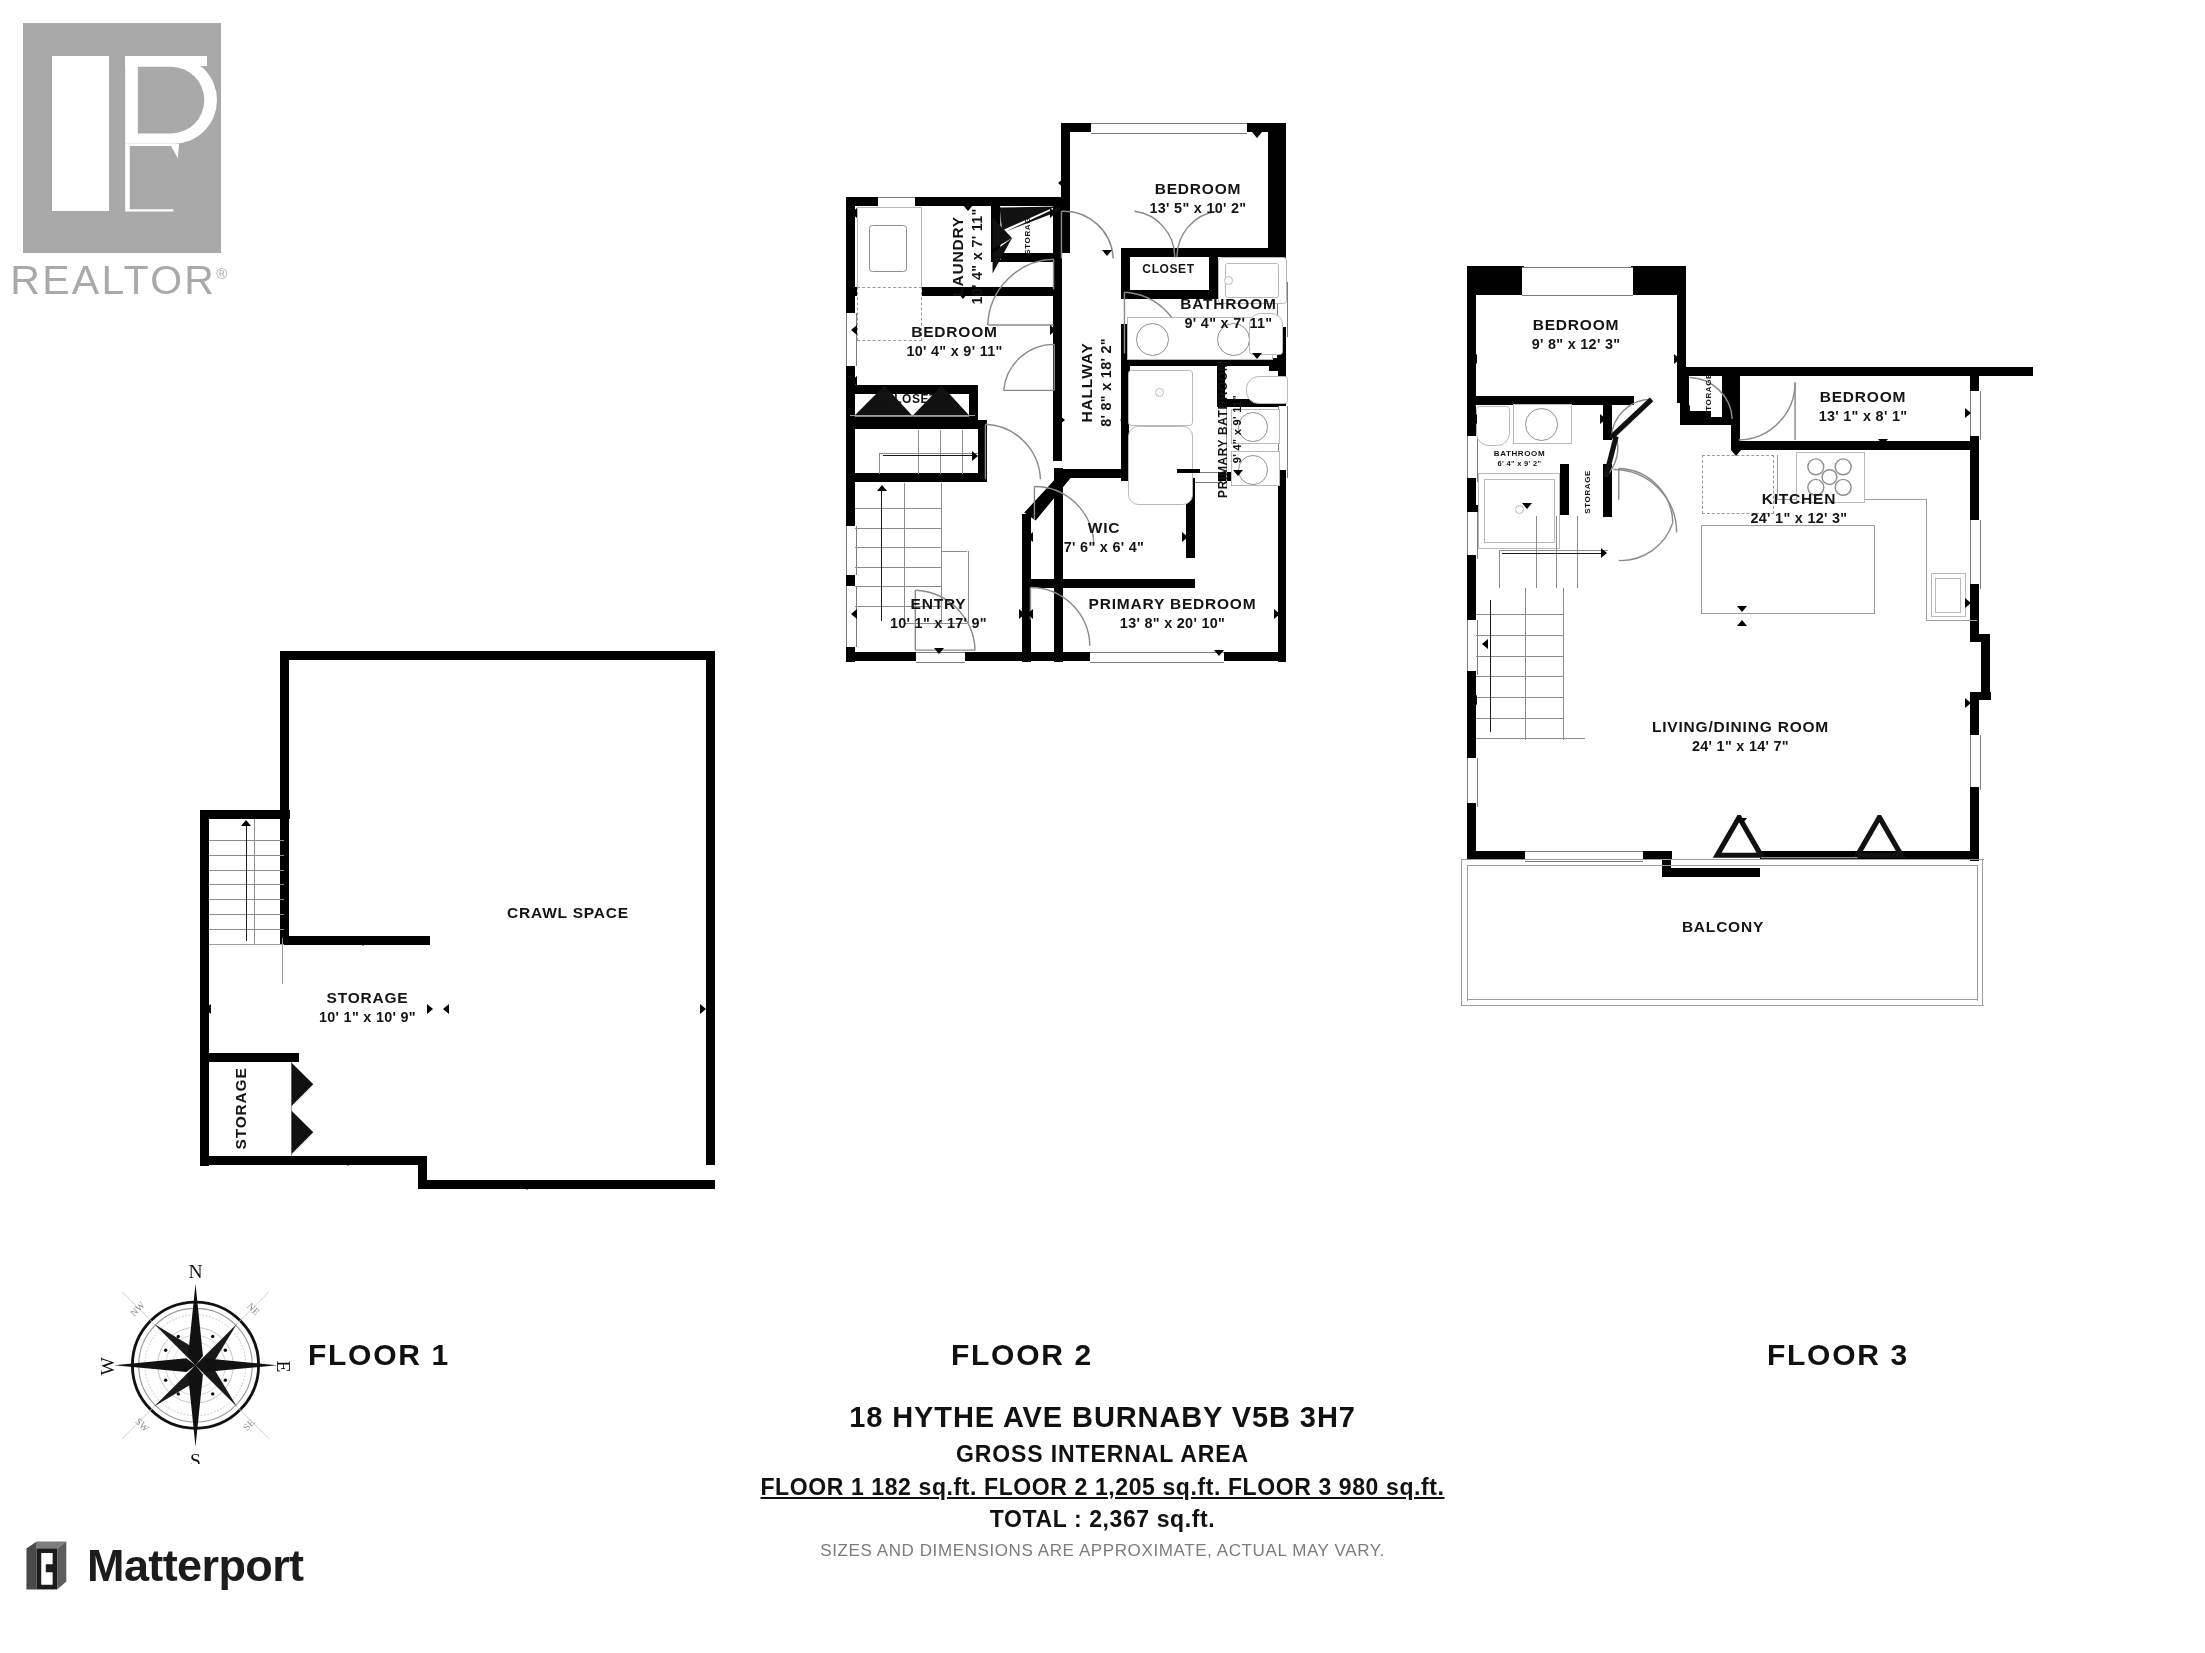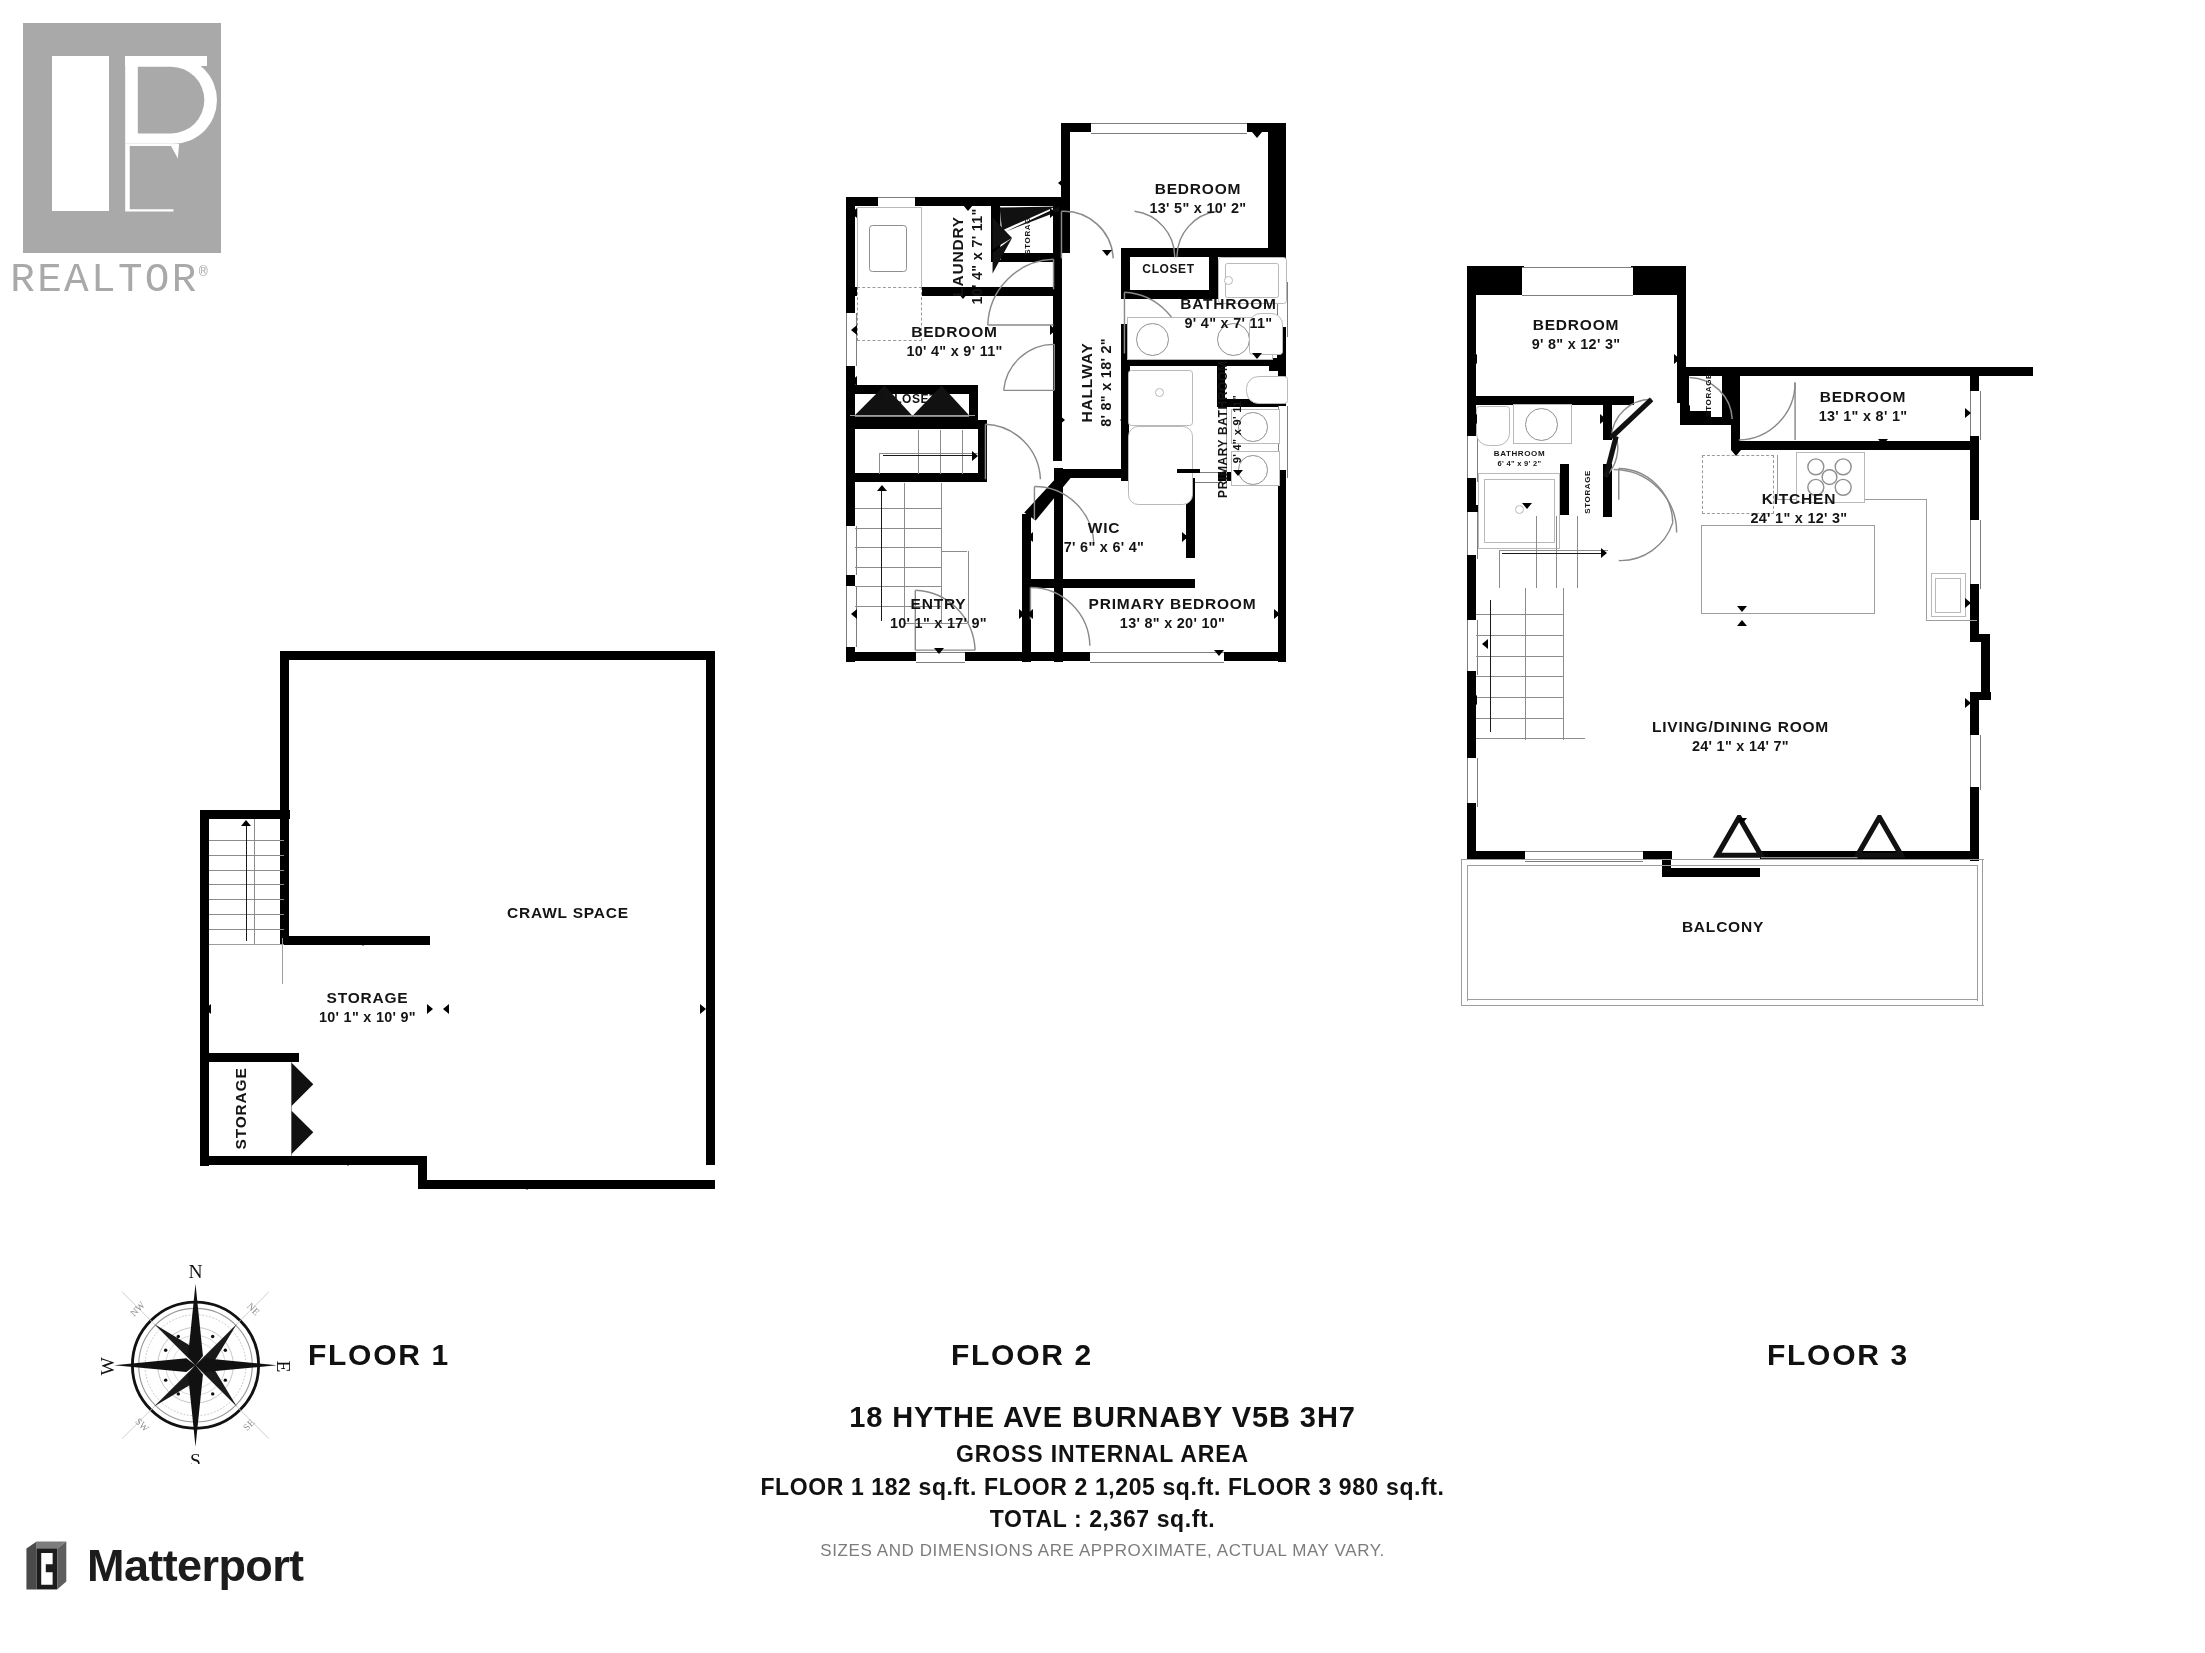--- a/index.html
+++ b/index.html
@@ -7,21 +7,21 @@
        font-family:"Liberation Sans",sans-serif;color:#1a1a1a;}
 
   .abs{position:absolute;}
 
   
   #realtor-logo{left:10.3px;top:23px;width:230px;height:322px;}
   #realtor-mark{position:absolute;left:12.6px;top:0;width:198px;height:230px;background:#a9a9a9;}
   #realtor-mark .bar{position:absolute;background:#fff;}
   #realtor-word{position:absolute;left:0;top:234px;width:230px;
       font-size:41px;letter-spacing:2.3px;color:#a9a9a9;font-weight:400;
-      font-family:Liberation Mono, monospace;}
+      font-family:Liberation Sans, sans-serif;}
   #realtor-word sup{font-size:15px;vertical-align:super;}
 
   
   #matterport{left:23px;top:1528px;width:402px;height:75px;display:flex;align-items:center;gap:15px;}
   #mp-mark{width:49px;height:53px;position:relative;}
   #mp-word{font-size:45px;font-weight:bold;color:#1c1c1c;letter-spacing:-0.6px;}
 
   
   #compass{left:98px;top:1263px;width:195px;height:201px;}
 
@@ -64,21 +64,21 @@
   .tri.right{border-top:5.2px solid transparent;border-bottom:5.2px solid transparent;border-left:6.9px solid #000;}
 
   
   .floor-caption{position:absolute;font-size:30px;font-weight:bold;letter-spacing:1.7px;
       color:#111;white-space:nowrap;text-align:center;}
 
   
   #footer{position:absolute;left:0;top:1401px;width:2205px;text-align:center;color:#111;}
   #footer .addr{font-size:29px;font-weight:bold;letter-spacing:0.9px;margin-bottom:6.9px;}
   #footer .gia{font-size:23px;font-weight:bold;letter-spacing:0.9px;margin-bottom:5.7px;}
-  #footer .areas{font-size:23px;font-weight:bold;letter-spacing:0.6px;margin-bottom:5.7px;}
+  #footer .areas{font-size:23px;font-weight:bold;letter-spacing:0.6px;margin-bottom:5.7px;text-decoration:underline;}
   #footer .excl{font-size:23px;font-weight:bold;letter-spacing:0.6px;margin-bottom:5.7px;}
   #footer .total{font-size:23px;font-weight:bold;letter-spacing:0.6px;margin-bottom:8px;}
   #footer .disc{font-size:17px;color:#7c7c7c;letter-spacing:0.6px;}
 </style>
 </head>
 <body>
 
 <div class="abs" id="realtor-logo">
   <div id="realtor-mark">
     <div class="bar" style="left:29px;top:33px;width:57px;height:155px;"></div>

